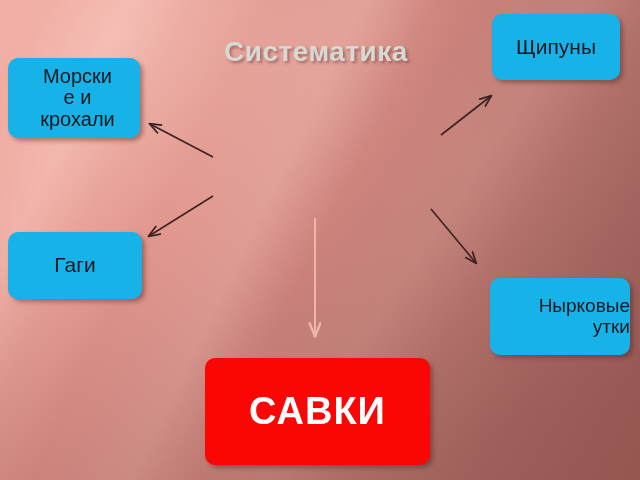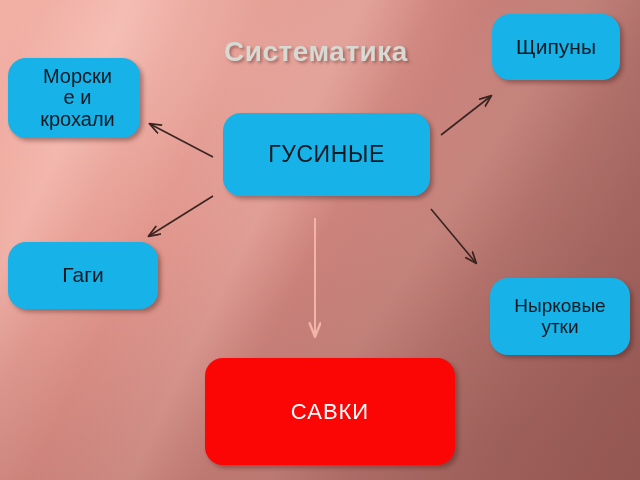--- a/index.html
+++ b/index.html
@@ -82,41 +82,41 @@
   }
 
   
   .node {
     position: absolute;
     box-sizing: border-box;
     display: flex;
     align-items: center;
     justify-content: center;
     text-align: center;
-    border-radius: 18px;
+    border-radius: 10px;
     color: #101820;
     line-height: 1.08;
     box-shadow: 3px 3px 4px rgba(70,30,28,0.40);
   }
   .node.blue  { background: #17b2e8; }
   .node.red   { background: #fc0505; color: #ffffff; }
 
   .node-label {
     display: block;
     width: 120%;
     white-space: pre-line;
   }
 
   #node-morskie   { left: 8px;   top: 58px;  width: 132px; height: 80px;  font-size: 20px; padding-left: 7px; }
   #node-morskie .node-label { width: 136%; }
   #node-shchipuny { left: 492px; top: 14px;  width: 128px; height: 66px;  font-size: 21px; }
   #node-gusinye   { left: 223px; top: 113px; width: 207px; height: 83px;  font-size: 23px; letter-spacing: 0.6px; }
-  #node-gagi      { left: 8px;   top: 242px; width: 150px; height: 67px;  font-size: 21px; }
-  #node-nyrkovye  { left: 490px; top: 278px; width: 140px; height: 77px;  font-size: 19px; }
-  #node-savki     { left: 205px; top: 358px; width: 250px; height: 107px; font-size: 22px; letter-spacing: 1px; }
+  #node-gagi      { left: 8px;   top: 232px; width: 134px; height: 67px;  font-size: 21px; }
+  #node-nyrkovye  { left: 490px; top: 278px; width: 140px; height: 77px;  font-size: 19px; text-align: right; }
+  #node-savki     { left: 205px; top: 358px; width: 225px; height: 107px; font-size: 38px; letter-spacing: 1px; font-weight: bold; }
 
   
   #arrows {
     position: absolute;
     inset: 0;
     pointer-events: none;
   }
 </style>
 </head>
 <body>
@@ -154,23 +154,20 @@
   <div class="node blue" id="node-morskie">
     <span class="node-label">Морски
 е и
 крохали</span>
   </div>
 
   <div class="node blue" id="node-shchipuny">
     <span class="node-label">Щипуны</span>
   </div>
 
-  <div class="node blue" id="node-gusinye">
-    <span class="node-label">ГУСИНЫЕ</span>
-  </div>
 
   <div class="node blue" id="node-gagi">
     <span class="node-label">Гаги</span>
   </div>
 
   <div class="node blue" id="node-nyrkovye">
     <span class="node-label">Нырковые
 утки</span>
   </div>
 

